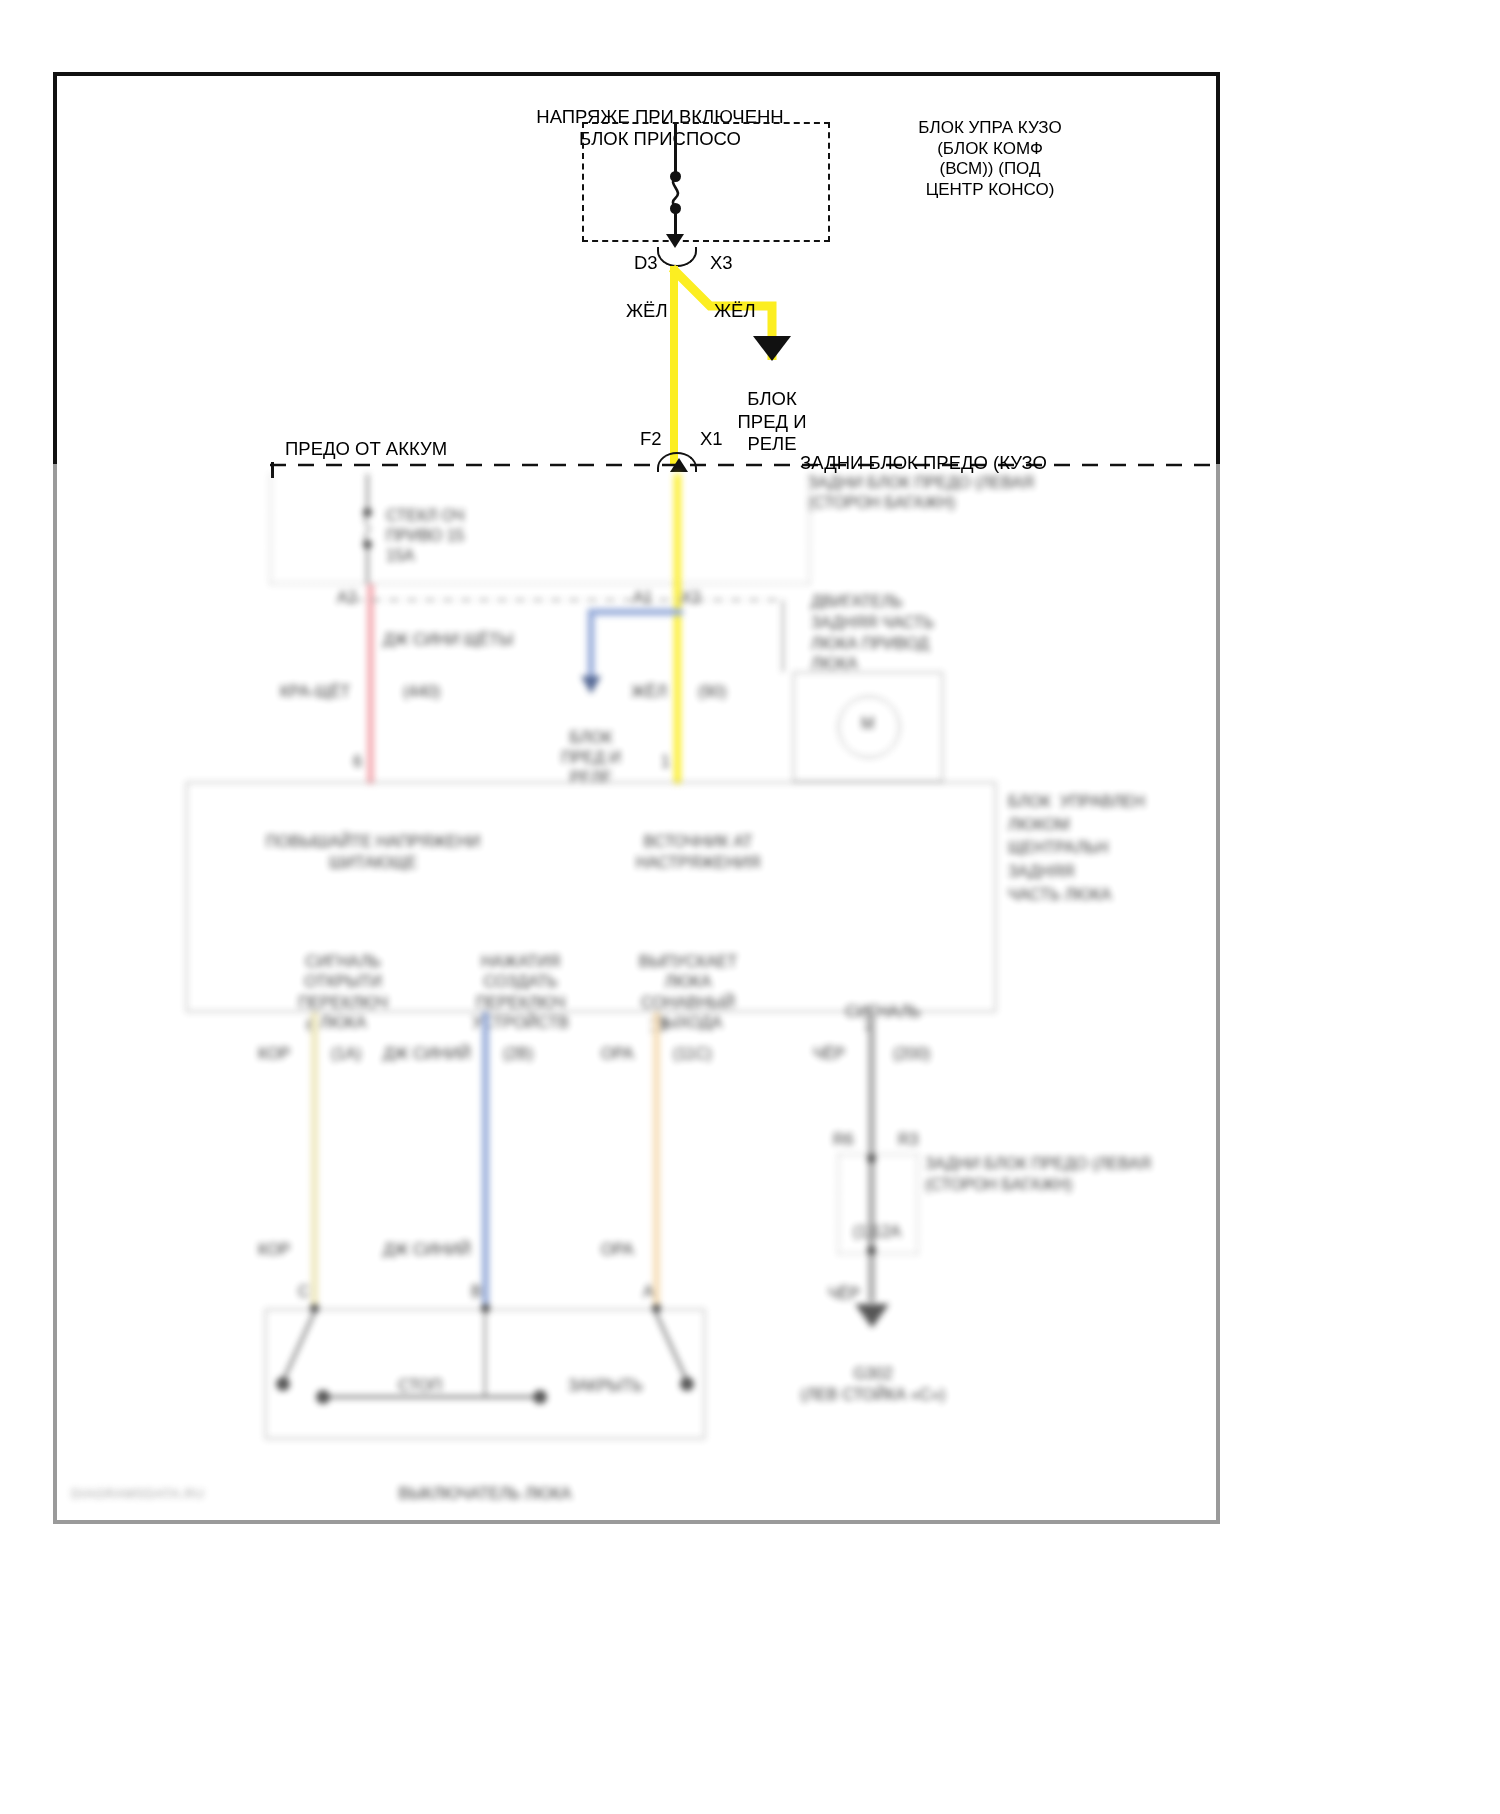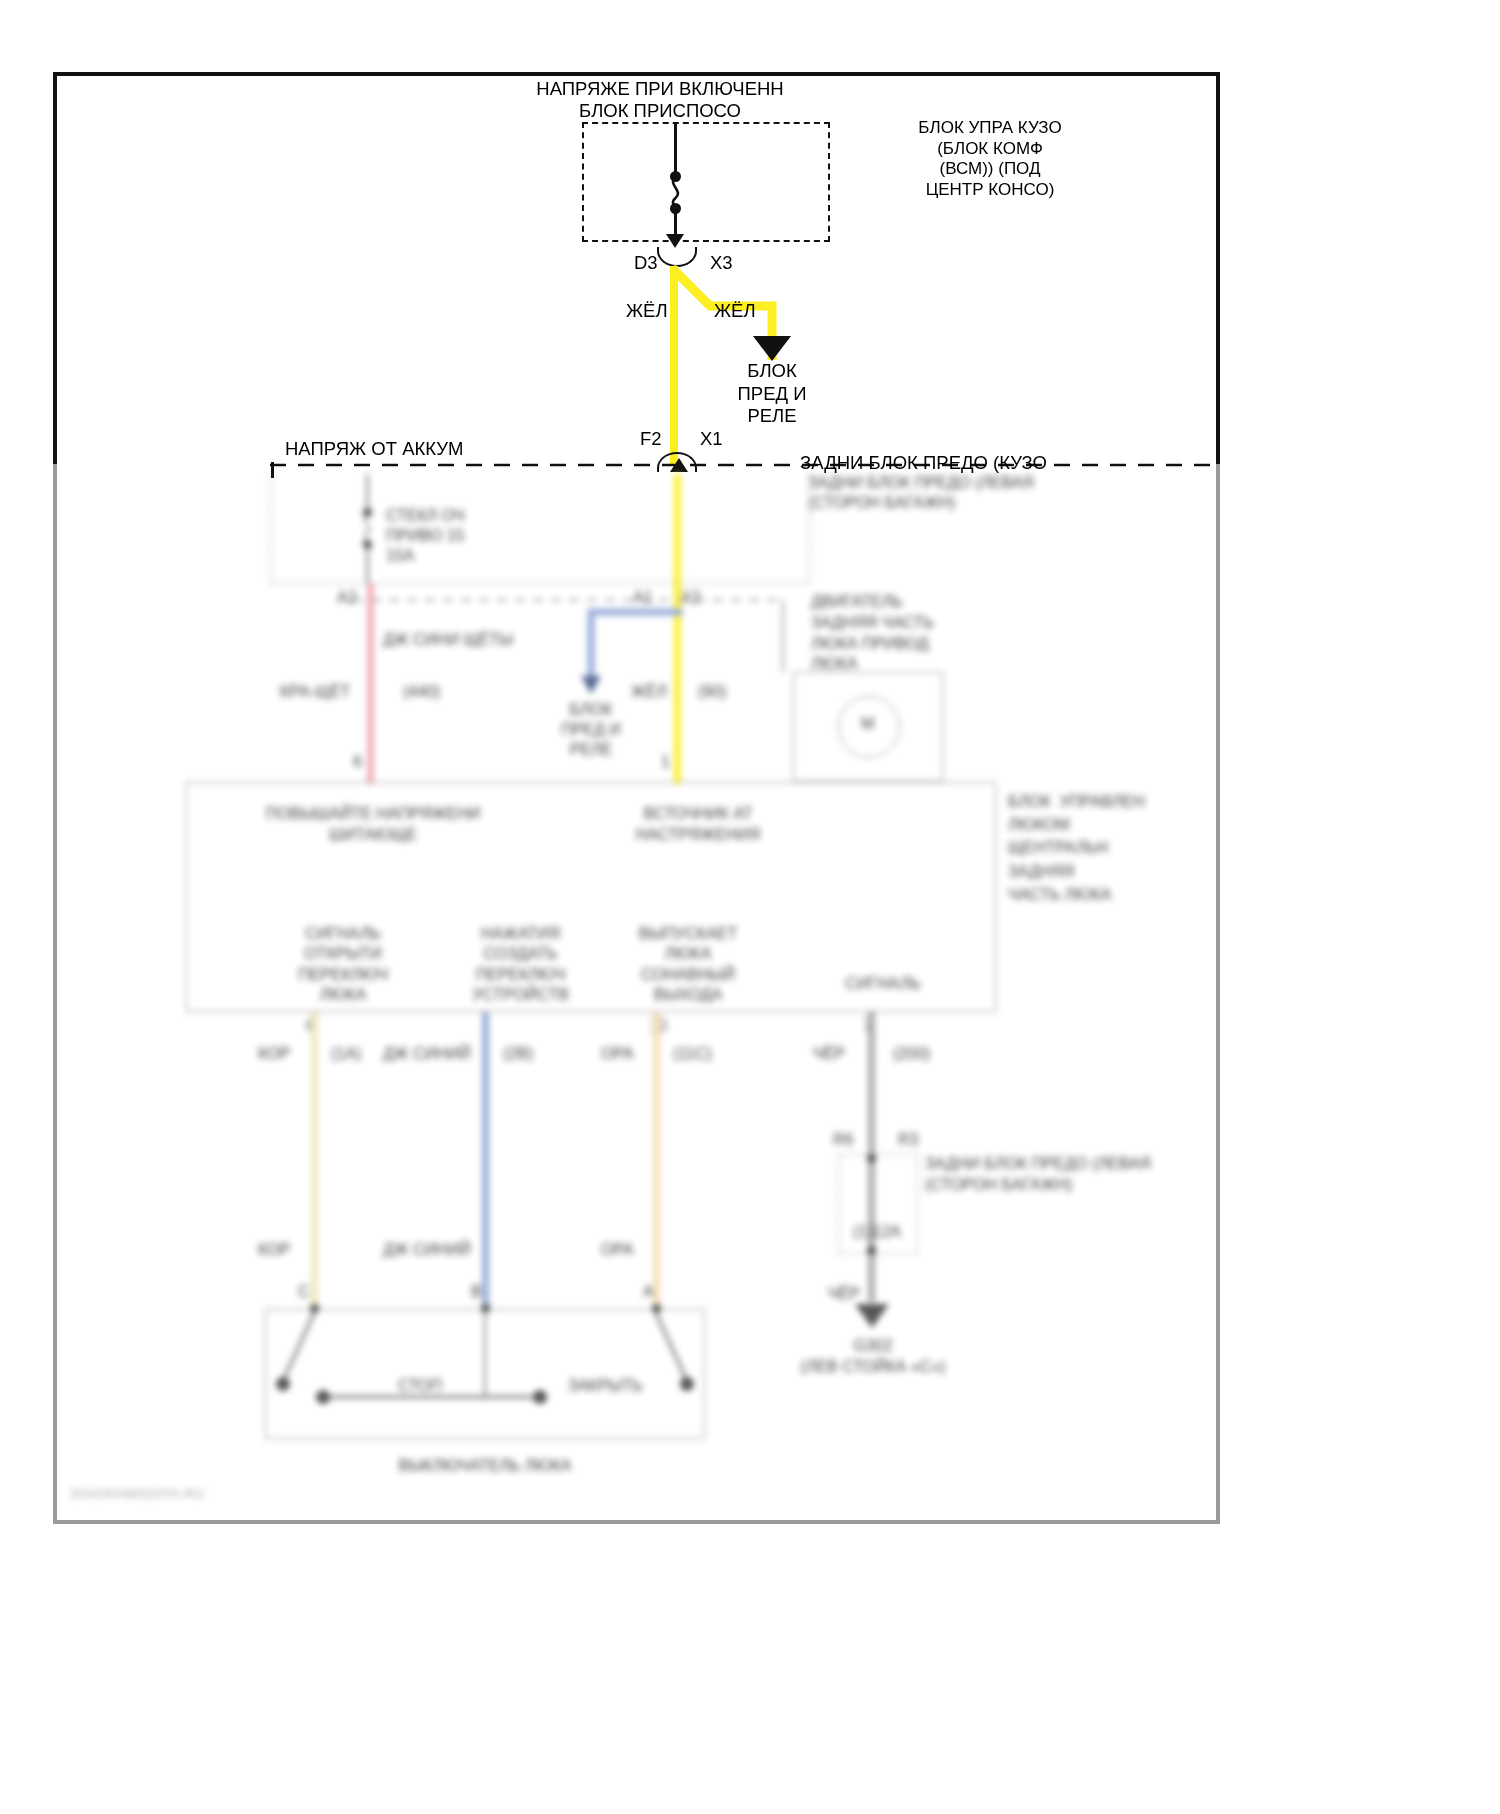--- a/index.html
+++ b/index.html
@@ -41,21 +41,21 @@
   }
 
   
   .txt {
     position: absolute;
     font-family: "Liberation Sans", sans-serif;
     color: #000000;
     white-space: pre;
     line-height: 1.22;
   }
-  .t-center { text-align: center; }
+  .t-center { text-align: center; margin-top: 28px; }
   .t-left   { text-align: center; }
 
   .s18 { font-size: 18.5px; }
   .s17 { font-size: 17px; }
   .s16 { font-size: 16px; }
 
   
   .dashbox {
     position: absolute;
     border: 2px dashed #111111;
@@ -208,21 +208,21 @@
 
   <div class="arrow-down-big" style="left:753px; top:336px;"></div>
 
   <div class="txt s18" style="left:626px; top:300px;">ЖЁЛ</div>
   <div class="txt s18" style="left:714px; top:300px;">ЖЁЛ</div>
 
   <div class="txt s18 t-center" style="left:692px; top:360px; width:160px;">БЛОК
 ПРЕД И
 РЕЛЕ</div>
 
-  <div class="txt s18" style="left:285px; top:438px;">НАПРЯЖ ОТ АККУМ</div>
+  <div class="txt s18" style="left:285px; top:438px;">ПРЕДО ОТ АККУМ</div>
 
   <div class="txt s18" style="left:640px; top:428px;">F2</div>
   <div class="txt s18" style="left:700px; top:428px;">X1</div>
 
   <svg style="position:absolute; left:270px; top:462px;" width="950" height="6">
     <line x1="0" y1="3" x2="950" y2="3" stroke="#111111" stroke-width="2.5" stroke-dasharray="16,12"></line>
   </svg>
 
   <div class="vline" style="left:271px; top:462px; width:2.5px; height:16px;"></div>
 

